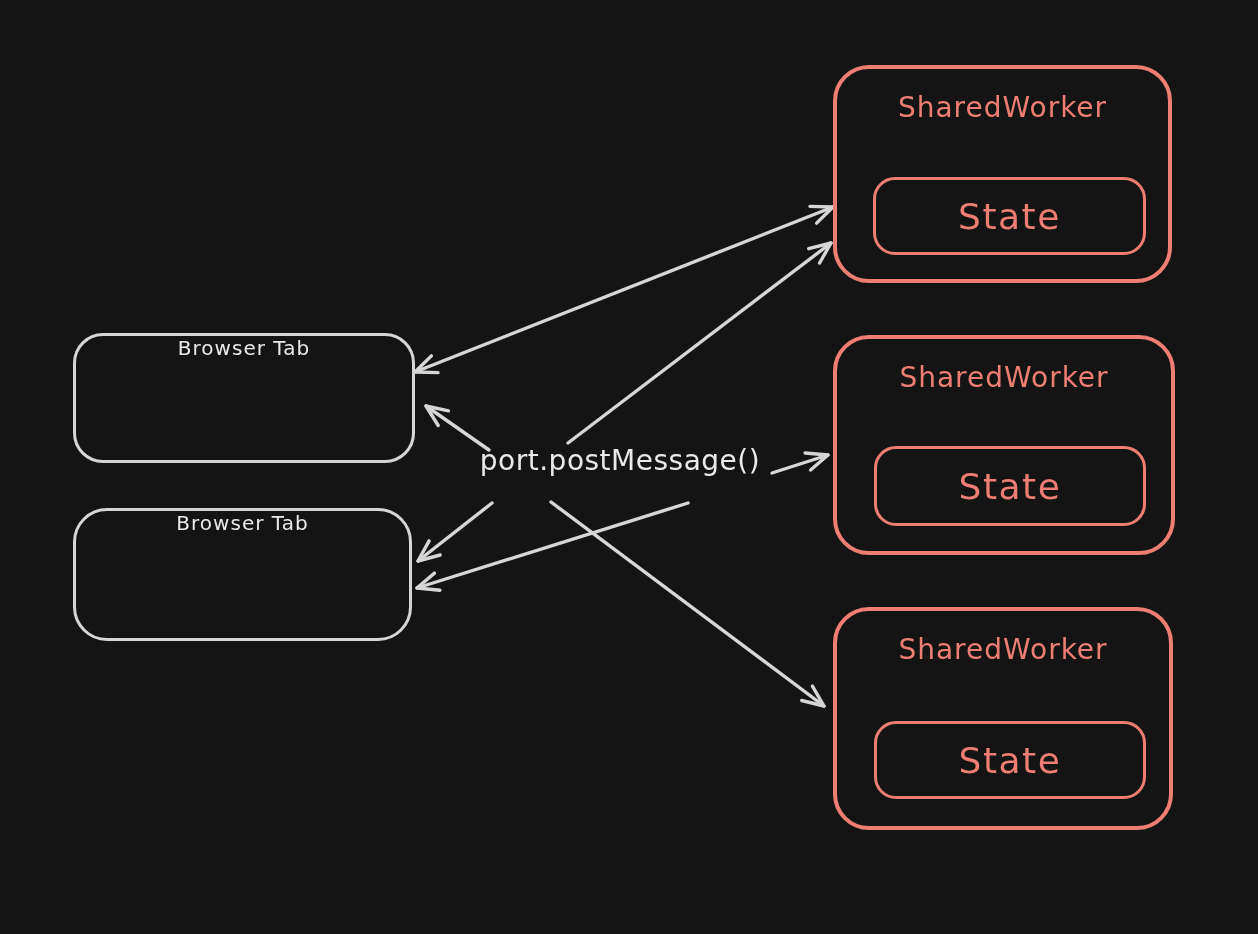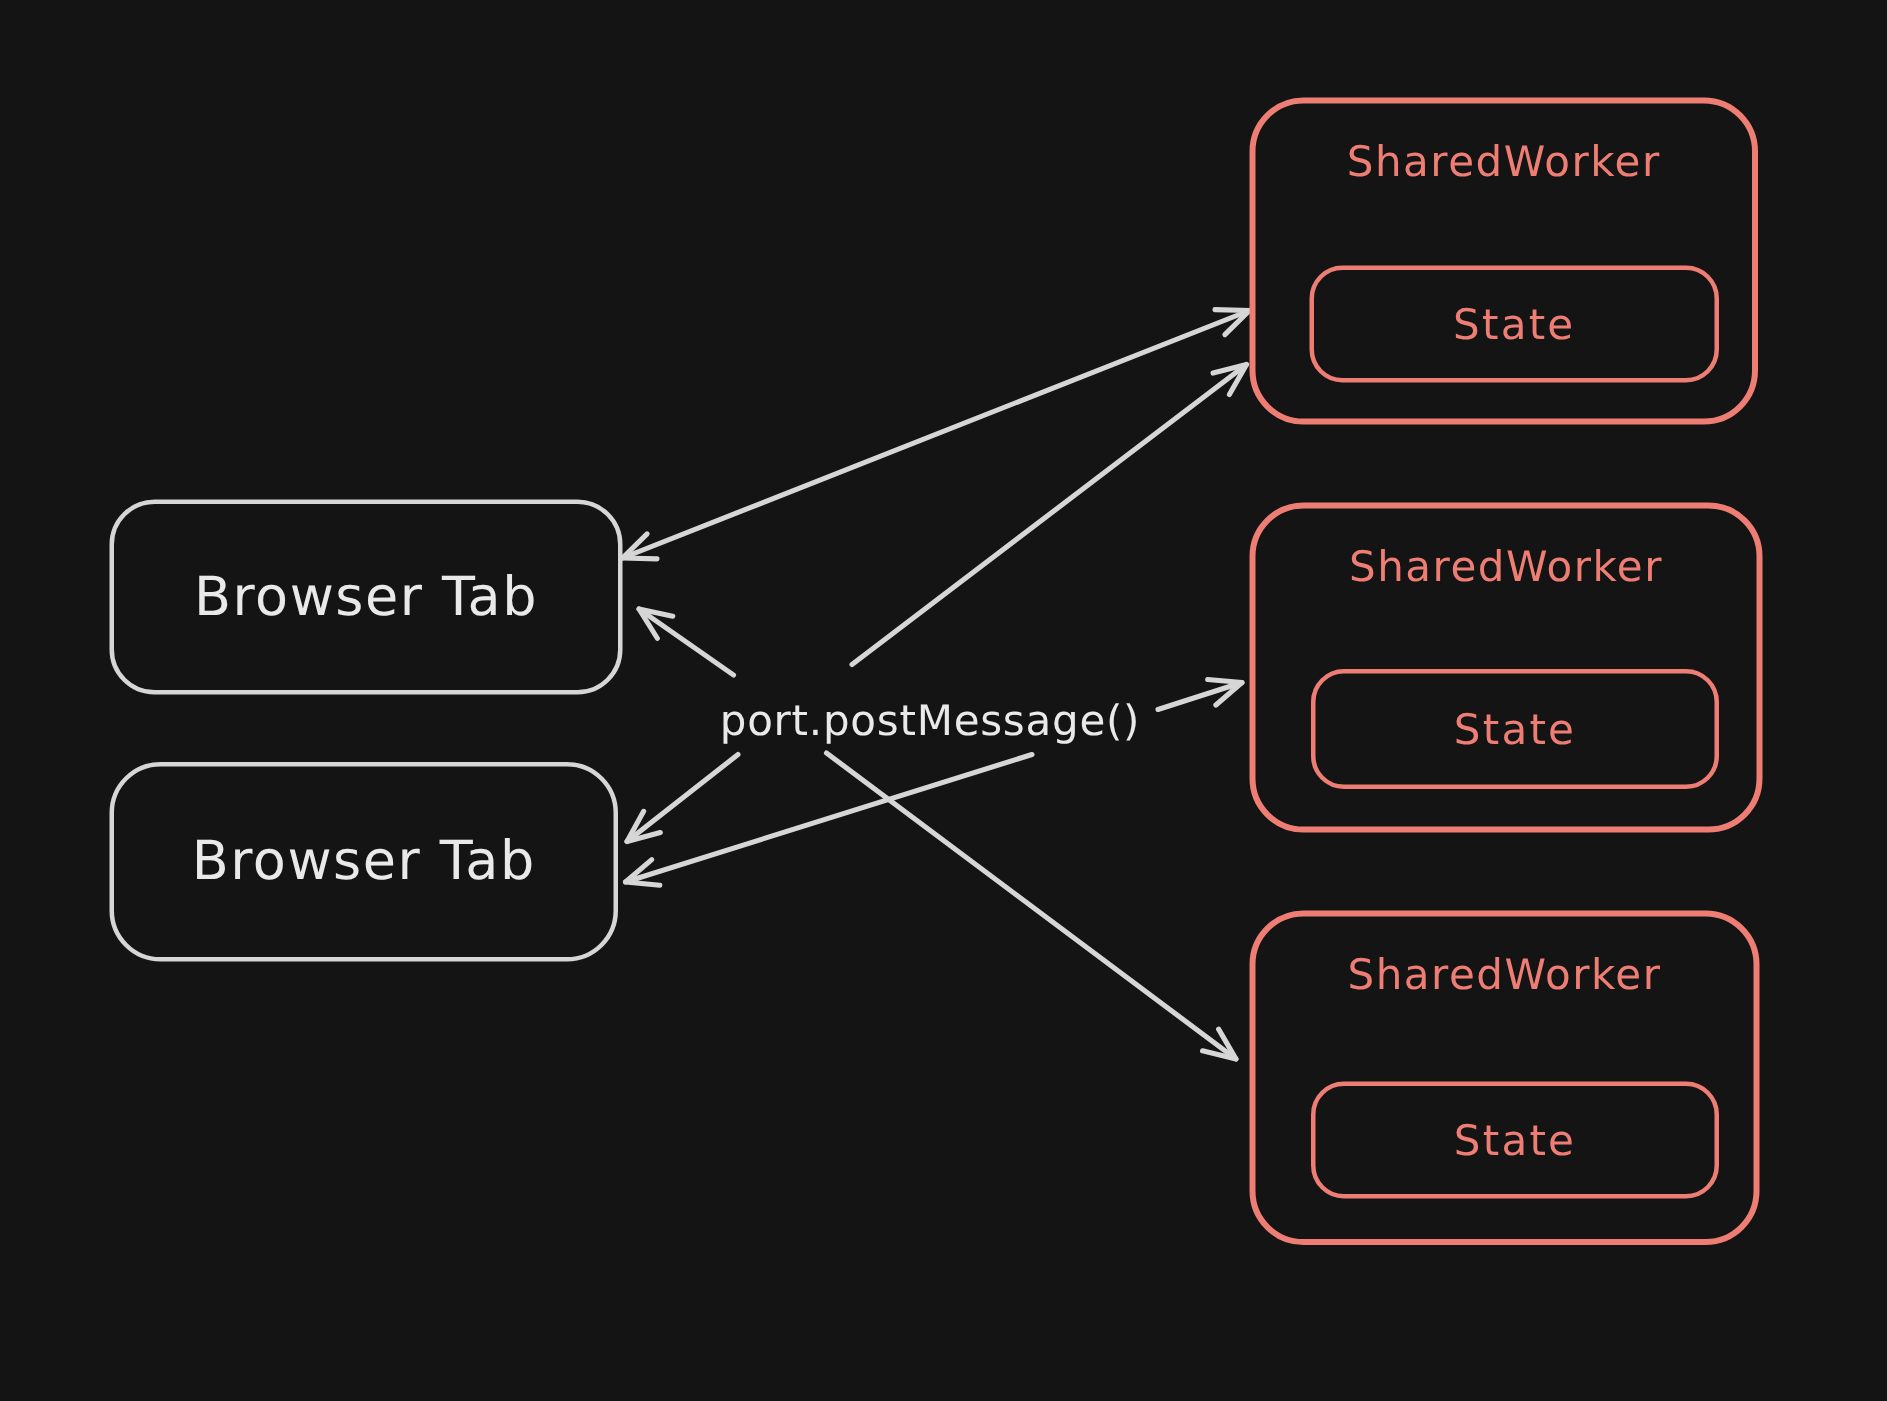--- a/index.html
+++ b/index.html
@@ -29,24 +29,23 @@
     stroke-width: 3.4;
     fill: none;
     stroke-linecap: round;
     stroke-linejoin: round;
   }
   .box { position: absolute; background: transparent; }
   .tab-box {
     border: 3px solid var(--light);
     border-radius: 30px;
     display: flex;
-    align-items: center;
     justify-content: center;
     color: var(--light-text);
-    font-size: 36px;
+    font-size: 20px;
     letter-spacing: 1px;
   }
   .worker-box {
     border: 4px solid var(--accent);
     border-radius: 36px;
     color: var(--accent);
   }
   .worker-label {
     position: absolute;
     left: 0; right: 0;
@@ -55,27 +54,27 @@
     font-size: 28px;
     letter-spacing: 1px;
   }
   .state-box {
     position: absolute;
     border: 3.5px solid var(--accent);
     border-radius: 22px;
     display: flex;
     align-items: center;
     justify-content: center;
-    font-size: 28px;
+    font-size: 36px;
     letter-spacing: 1.5px;
   }
   .center-label {
     position: absolute;
     left: 460px;
-    top: 464px;
+    top: 444px;
     width: 320px;
     text-align: center;
     color: var(--light-text);
     font-size: 28px;
     letter-spacing: 0.5px;
     white-space: nowrap;
   }
 </style>
 </head>
 <body>

